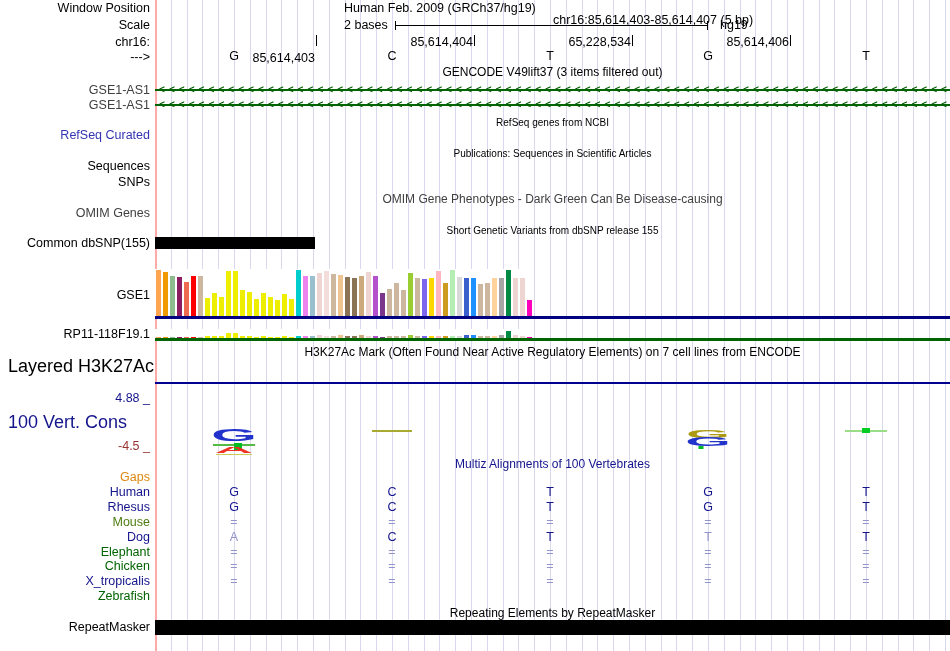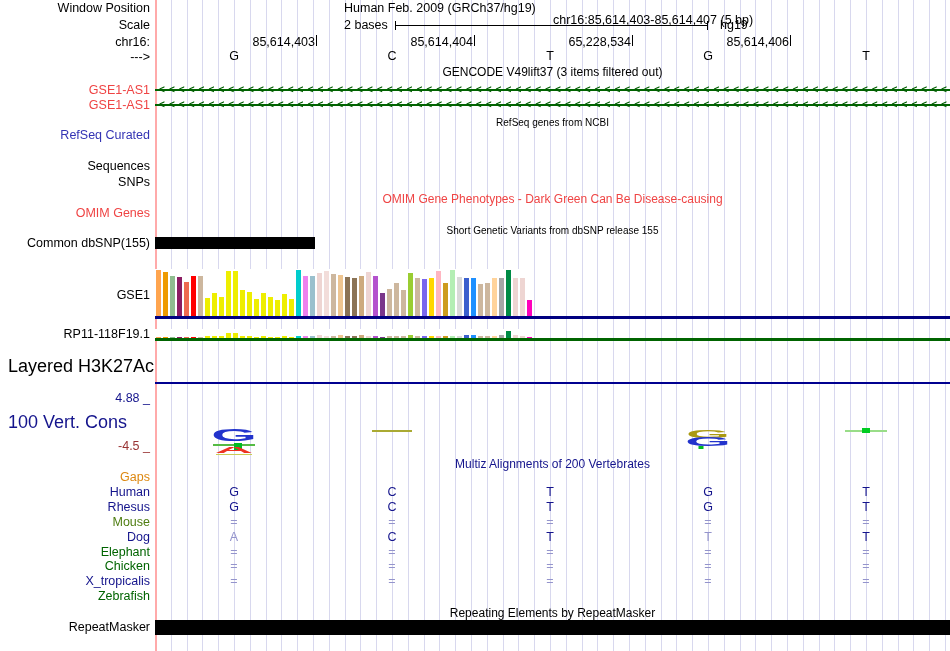--- a/index.html
+++ b/index.html
@@ -2,21 +2,21 @@
 <html><head>
 <meta charset="utf-8">
 <style>
   html,body{margin:0;padding:0;background:#fff;}
   #app{position:relative;width:950px;height:651px;background:#fff;overflow:hidden;
        font-family:"Liberation Sans", sans-serif;color:#000;}
   .abs{position:absolute;}
   .lbl{position:absolute;font-size:12.5px;line-height:13px;white-space:nowrap;} 
   .rlab{position:absolute;text-align:right;width:150px;left:0;font-size:12.5px;line-height:13px;white-space:nowrap;}
   .llab{position:absolute;left:8px;font-size:18px;line-height:13px;white-space:nowrap;}
-  .green{color:#ef4444;}
+  .green{color:#404040;}
   .blue{color:#3333B4;}
   .navy{color:#14148C;}
   .darkred{color:#993333;}
   .ctitle{position:absolute;left:155px;width:795px;text-align:center;font-size:12px;line-height:13px;white-space:nowrap;}
   .ctitle.small{font-size:10px;}
   .gridline{position:absolute;top:0;width:1px;height:651px;background:#D8D8EE;}
   .pink-line{position:absolute;left:155px;top:0;width:1.5px;height:651px;background:#FFAAAA;}
   .hline{position:absolute;left:155px;width:795px;}
   .whitestrip{position:absolute;background:#fff;}
   .bar{position:absolute;}
@@ -107,42 +107,44 @@
   <div class="lbl" style="left:344px;top:2px">Human Feb. 2009 (GRCh37/hg19)</div>
   <div class="lbl" style="left:553px;top:14px">chr16:85,614,403-85,614,407 (5 bp)</div>
 
   <div class="lbl" style="left:344px;top:19px">2 bases</div>
   <div class="abs" style="left:395px;top:25px;width:313px;height:1px;background:#000"></div>
   <div class="abs" style="left:395px;top:21px;width:1px;height:9px;background:#000"></div>
   <div class="abs" style="left:707px;top:21px;width:1px;height:9px;background:#000"></div>
   <div class="lbl" style="left:720px;top:19px">hg19</div>
 
   <div id="ruler">
-      <div class="ruler-label" style="left:315px;top:36px">85,614,403</div>
+      <div class="ruler-label" style="left:315px;top:52px">85,614,403</div>
       <div class="tickline" style="left:316px;top:35px"></div>
       <div class="ruler-label" style="left:473px;top:36px">85,614,404</div>
       <div class="tickline" style="left:474px;top:35px"></div>
       <div class="ruler-label" style="left:631px;top:36px">65,228,534</div>
       <div class="tickline" style="left:632px;top:35px"></div>
       <div class="ruler-label" style="left:789px;top:36px">85,614,406</div>
       <div class="tickline" style="left:790px;top:35px"></div>
     </div>
   <div id="base-row">
       <div class="baseletter" style="left:234px;top:50px">G</div>
       <div class="baseletter" style="left:392px;top:50px">C</div>
       <div class="baseletter" style="left:550px;top:50px">T</div>
       <div class="baseletter" style="left:708px;top:50px">G</div>
       <div class="baseletter" style="left:866px;top:50px">T</div>
     </div>
 
   <div class="ctitle" style="top:66px">GENCODE V49lift37 (3 items filtered out)</div>
   <div class="ctitle small" style="top:116px">RefSeq genes from NCBI</div>
+  <div class="ctitle small" style="top:147px">Publications: Sequences in Scientific Articles</div>
   <div class="ctitle green" style="top:193px">OMIM Gene Phenotypes - Dark Green Can Be Disease-causing</div>
   <div class="ctitle small" style="top:224px">Short Genetic Variants from dbSNP release 155</div>
-  <div class="ctitle navy" style="top:458px">Multiz Alignments of 200 Vertebrates</div>
+  <div class="ctitle" style="top:346px">H3K27Ac Mark (Often Found Near Active Regulatory Elements) on 7 cell lines from ENCODE</div>
+  <div class="ctitle navy" style="top:458px">Multiz Alignments of 100 Vertebrates</div>
   <div class="ctitle" style="top:607px">Repeating Elements by RepeatMasker</div>
 
   <div id="gene-rows">
       <div class="abs hline" style="top:89px;height:1.5px;background:#006400"></div>
       <div class="chev" style="left:159.0px;top:85px">&lt;</div>
       <div class="chev" style="left:168.9px;top:85px">&lt;</div>
       <div class="chev" style="left:178.8px;top:85px">&lt;</div>
       <div class="chev" style="left:188.7px;top:85px">&lt;</div>
       <div class="chev" style="left:198.6px;top:85px">&lt;</div>
       <div class="chev" style="left:208.5px;top:85px">&lt;</div>

